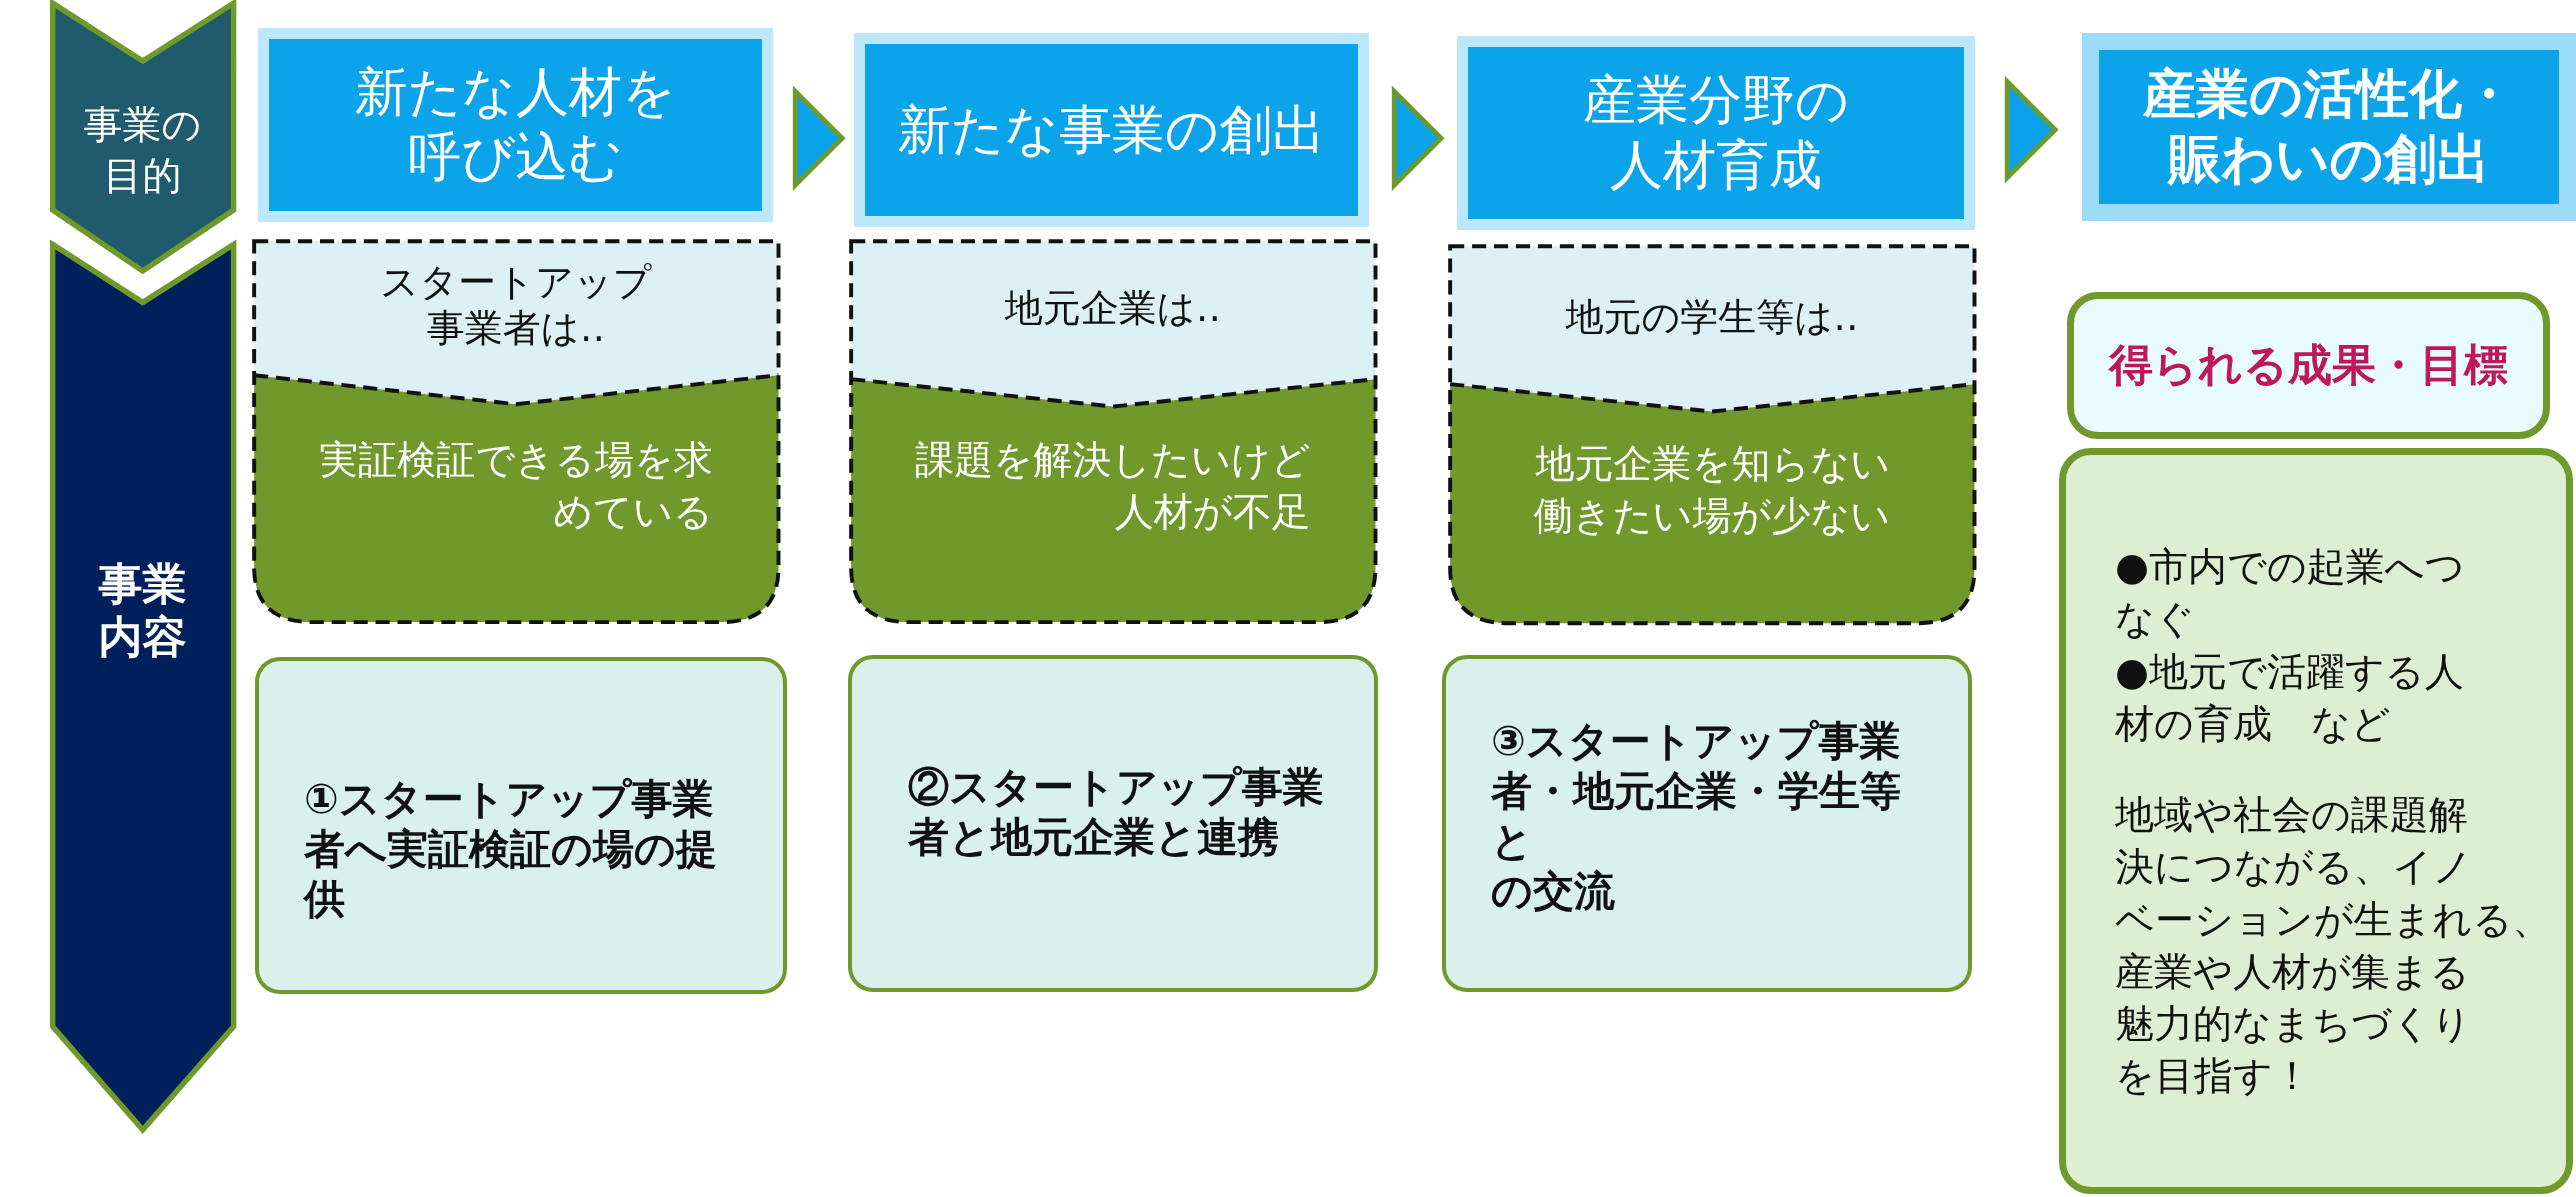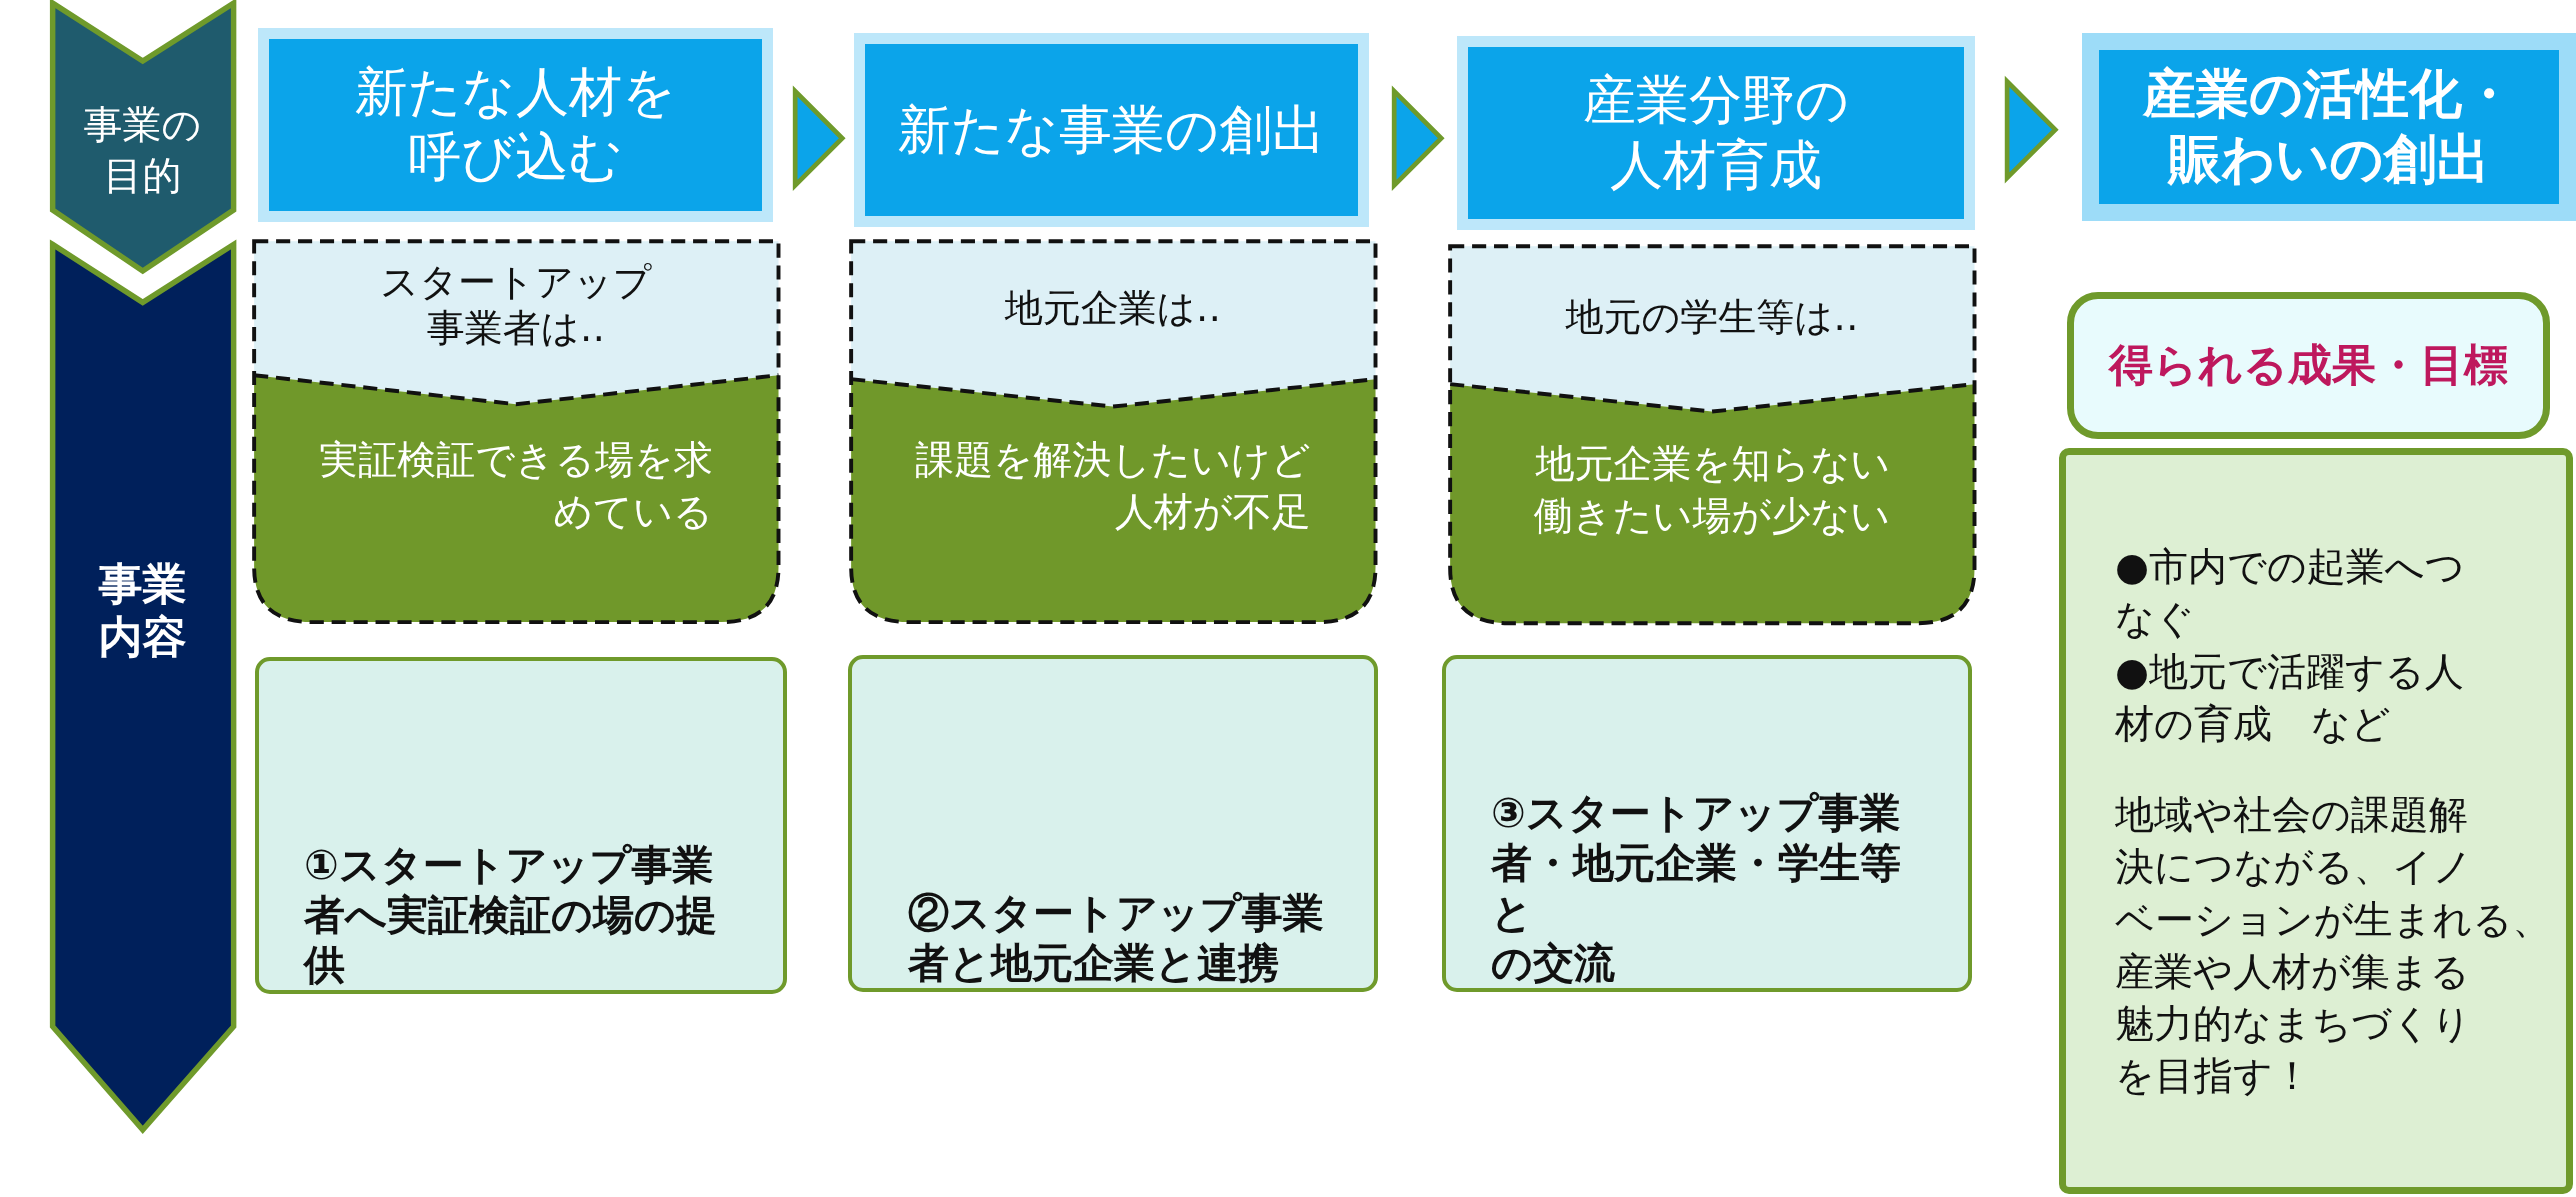--- a/index.html
+++ b/index.html
@@ -10,28 +10,28 @@
                 text-align:center; color:#ffffff; white-space:pre-line; }
   .purpose-box { position:absolute; box-sizing:border-box; border:11px solid #bde7fa; background:#0ba4ea;
                  display:flex; align-items:center; justify-content:center; text-align:center;
                  color:#ffffff; font-size:53px; line-height:1.22; white-space:pre-line; }
   .purpose-box.final { border-width:17px; border-color:#9ddcf8; font-weight:bold; font-size:53px; }
   .aud-top-text { position:absolute; display:flex; align-items:center; justify-content:center;
                   text-align:center; color:#111; font-size:38px; line-height:1.22; white-space:pre-line; }
   .aud-bottom-text { position:absolute; display:flex; align-items:center; justify-content:center;
                      text-align:right; color:#ffffff; font-size:39px; line-height:1.32; white-space:pre-line; }
   .activity-box { position:absolute; box-sizing:border-box; border:4.7px solid #6f9a2b; background:#d9f1ec;
-                  border-radius:15px; display:flex; align-items:flex-end; }
+                  border-radius:25px; display:flex; align-items:center; }
   .activity-text { font-weight:bold; color:#111; font-size:41px; line-height:1.22; white-space:pre-line;
                    padding:0 47px 0 56px; }
   .result-label { position:absolute; box-sizing:border-box; border:7.8px solid #6f9a2b; background:#e8fbfd;
                   border-radius:31px; display:flex; align-items:center; justify-content:center;
                   font-weight:bold; font-size:44px; color:#be185d; }
   .result-box { position:absolute; box-sizing:border-box; border:7.8px solid #6f9a2b; background:#ddefd3;
-                border-radius:10px; padding:86px 31px 0 49px; color:#111; font-size:39px; line-height:1.34; }
+                border-radius:32px; padding:86px 31px 0 49px; color:#111; font-size:39px; line-height:1.34; }
   .result-line { white-space:pre; min-height:1em; }
 </style>
 </head>
 <body>
 
 <svg class="shape" style="left:0;top:0" width="251" height="282" viewBox="0 0 320 360">
   <polygon points="67,4 182,78 298,4 298,268 182,346 67,268" fill="#1f5b6d" stroke="#6f9a2b" stroke-width="7"></polygon>
 </svg>
 <div class="label-text" style="left:52px;top:92px;width:181px;height:118px;font-size:39px;line-height:1.3;">事業の
 目的</div>

